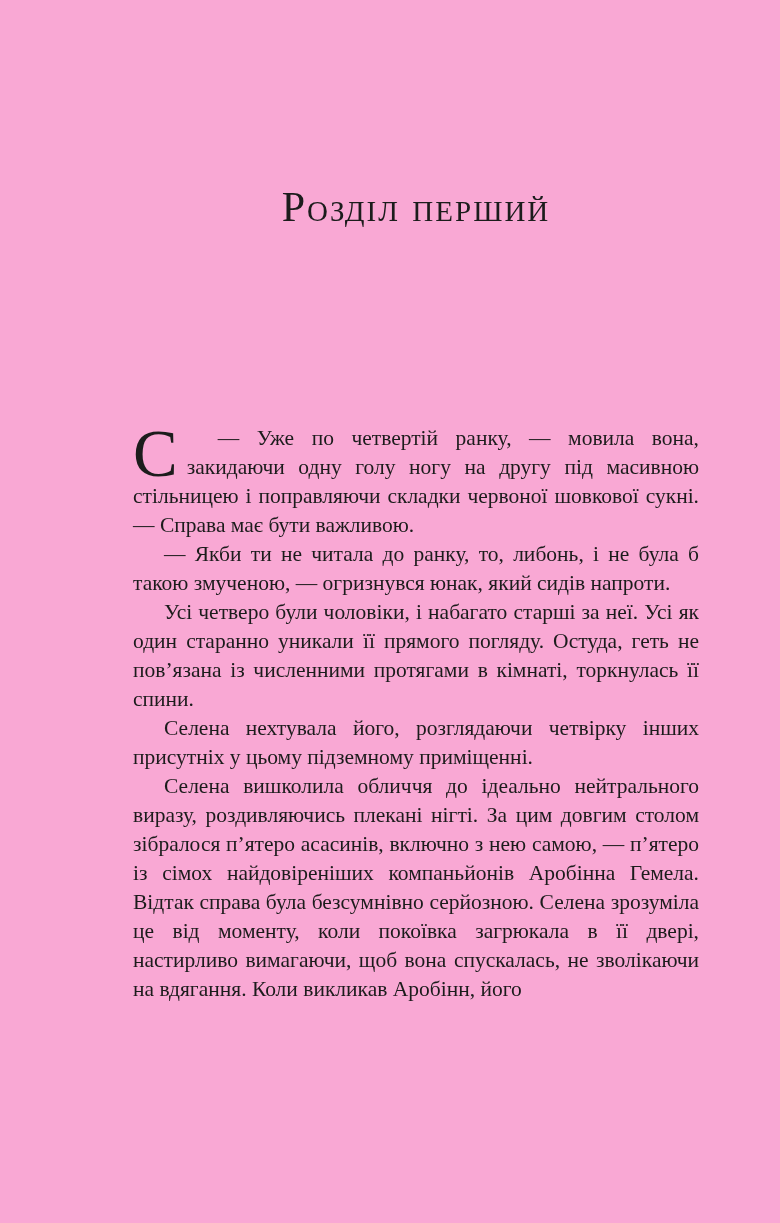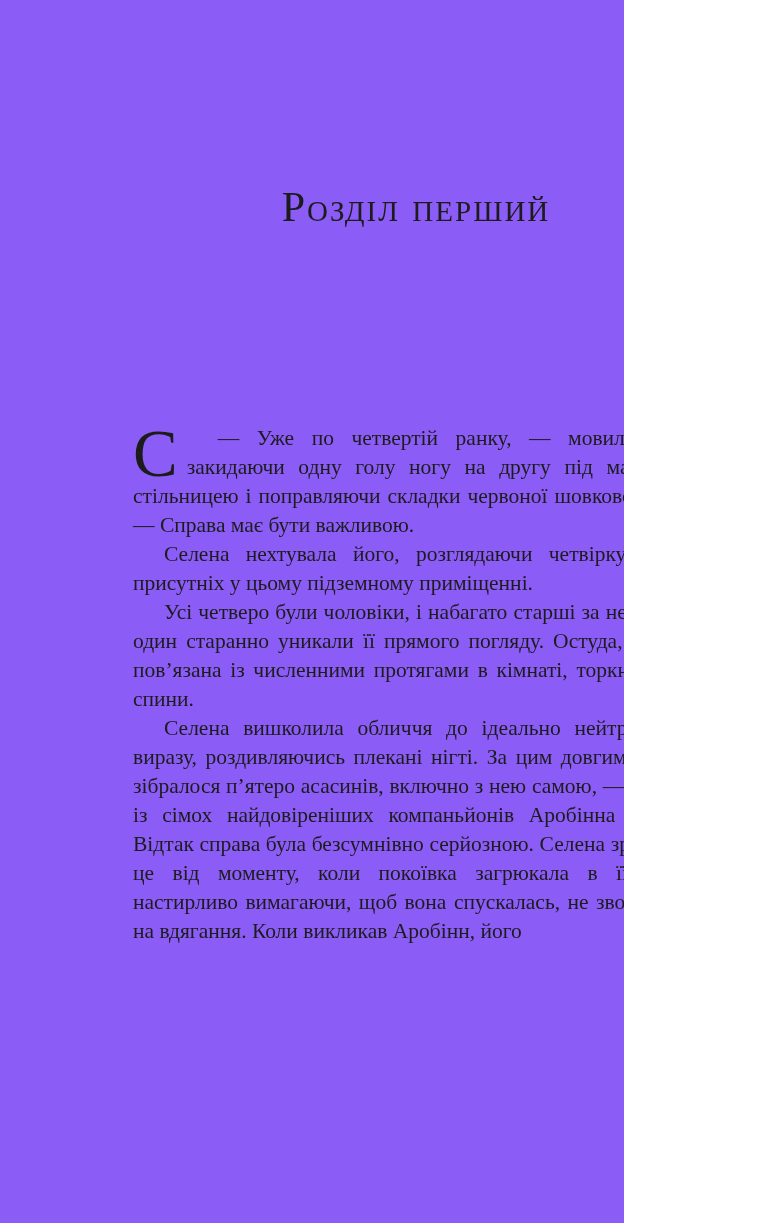--- a/index.html
+++ b/index.html
@@ -2,23 +2,23 @@
 <html lang="uk"><head>
 <meta charset="utf-8">
 <style>
   html, body {
     margin: 0;
     padding: 0;
     background: #ffffff;
   }
   .page {
     position: relative;
-    width: 624px;
+    width: 780px;
     height: 1223px;
-    background: #8b5cf6;
+    background: #f9a8d4;
     color: #1c1c1c;
     font-family: "Liberation Serif", serif;
     overflow: hidden;
   }
   .chapter-title {
     position: absolute;
     top: 183px;
     left: 133px;
     width: 566px;
     margin: 0;
@@ -61,22 +61,23 @@
 <div class="page" lang="uk">
 
   <h1 class="chapter-title">Розділ перший</h1>
 
   <div class="body-text">
 
     <p class="first-paragraph"><span class="dropcap">С</span></p>
 
     <p>— Уже по четвертій ранку, — мовила вона, закидаючи одну голу ногу на другу під масивною стільницею і поправляючи складки червоної шовкової сукні. — Справа має бути важливою.</p>
 
+    <p>— Якби ти не читала до ранку, то, либонь, і не була б такою змученою, — огризнувся юнак, який сидів напроти.</p>
+
+    <p>Усі четверо були чоловіки, і набагато старші за неї. Усі як один старанно уникали її прямого погляду. Остуда, геть не пов’язана із численними протягами в кімнаті, торкнулась її спини.</p>
 
     <p>Селена нехтувала його, розглядаючи четвірку інших присутніх у цьому підземному приміщенні.</p>
-
-    <p>Усі четверо були чоловіки, і набагато старші за неї. Усі як один старанно уникали її прямого погляду. Остуда, геть не пов’язана із численними протягами в кімнаті, торкнулась її спини.</p>
 
     <p>Селена вишколила обличчя до ідеально нейтрального виразу, роздивляючись плекані нігті. За цим довгим столом зібралося п’ятеро асасинів, включно з нею самою, — п’ятеро із сімох найдовіреніших компаньйонів Аробінна Гемела. Відтак справа була безсумнівно серйозною. Селена зрозуміла це від моменту, коли покоївка загрюкала в її двері, настирливо вимагаючи, щоб вона спускалась, не зволікаючи на вдягання. Коли викликав Аробінн, його</p>
 
   </div>
 
 </div>
 
 </body></html>

